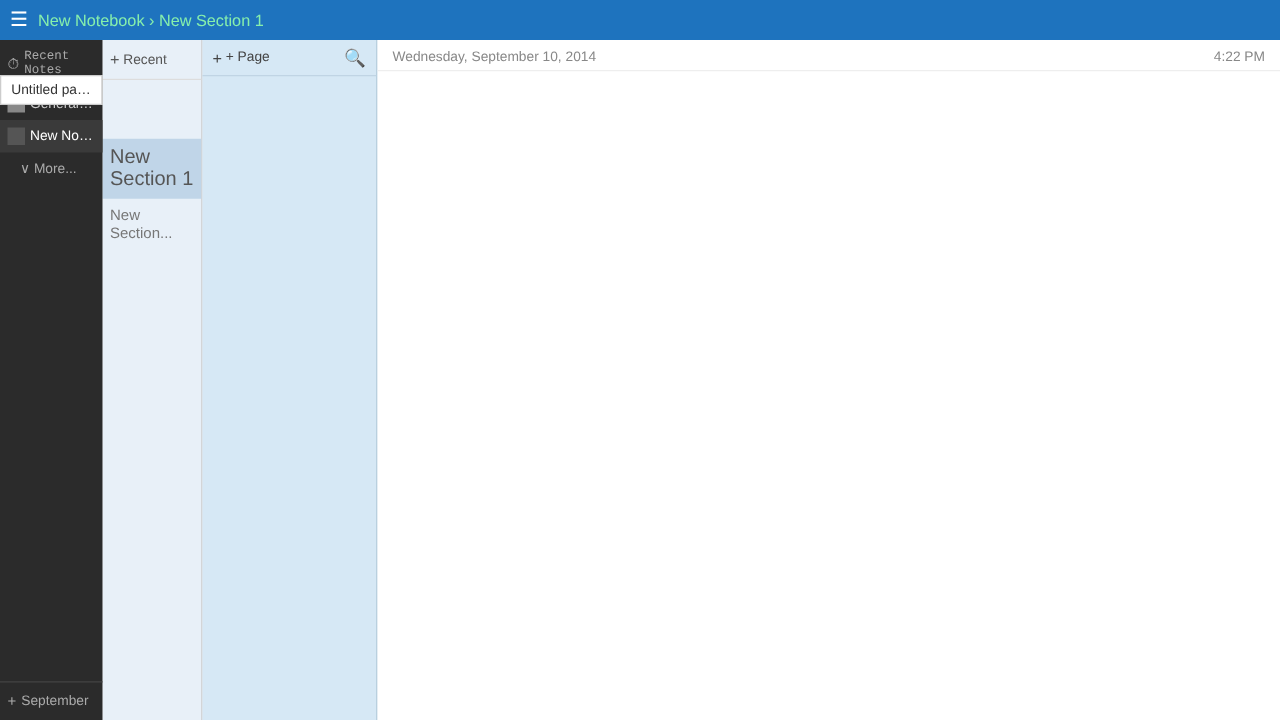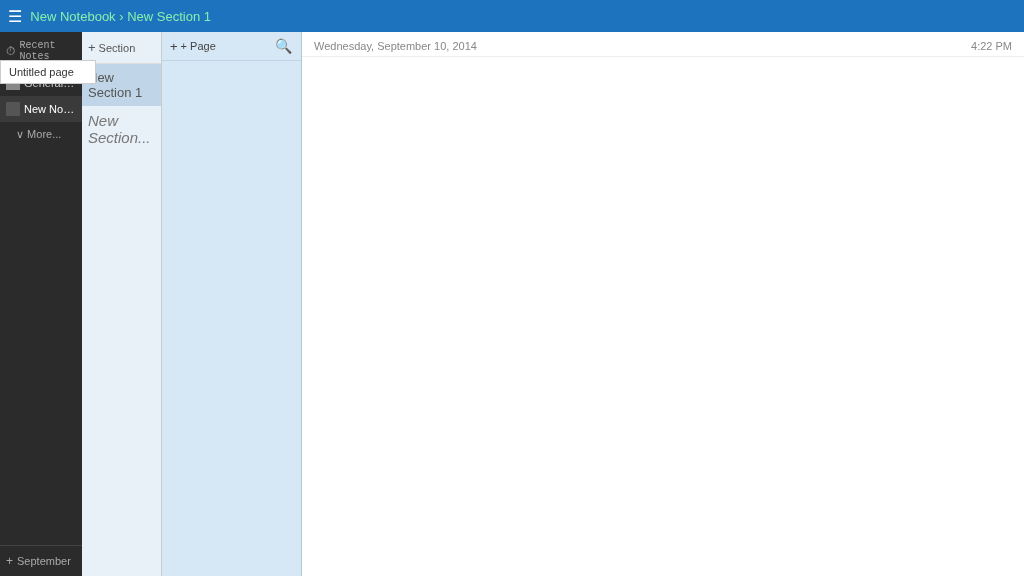--- a/index.html
+++ b/index.html
@@ -54,21 +54,21 @@
     .sidebar-recent-icon {
       margin-right: 4px;
       font-size: 12px;
     }
 
     
     .sidebar-dropdown {
       position: absolute;
       top: 28px;
       left: 0;
-      width: 96px;
+      width: 82px;
       background: white;
       border: 1px solid #ccc;
       z-index: 10;
       font-size: 11px;
     }
     .sidebar-dropdown-item {
       padding: 5px 8px;
       color: #333;
       cursor: pointer;
       white-space: nowrap;
@@ -148,35 +148,35 @@
       cursor: pointer;
       border-bottom: 1px solid #ddd;
     }
     .sections-add-icon {
       margin-right: 3px;
       font-size: 13px;
       color: #555;
     }
     .section-item {
       padding: 6px 6px;
-      font-size: 13px;
+      font-size: 16px;
       color: #555;
       cursor: pointer;
       background: #d0dff0;
+      margin-top: 47px;
     }
     .section-item.active {
       background: #c0d5e8;
       font-weight: 500;
     }
     .section-item-new {
       padding: 6px 6px;
-      font-size: 15px;
+      font-size: 12px;
       color: #777;
       cursor: pointer;
-      font-style: italic;
     }
 
     
     .pages-panel {
       width: 140px;
       background: #d6e8f5;
       display: flex;
       flex-direction: column;
       flex-shrink: 0;
       border-right: 1px solid #b0c8d8;
@@ -273,21 +273,21 @@
 
     <div class="sidebar-bottom">
       <span class="sidebar-bottom-icon">+</span>
       <span>September</span>
     </div>
   </div>
 
   <div class="sections-panel">
     <div class="sections-add-btn">
       <span class="sections-add-icon">+</span>
-      <span>Section</span>
+      <span>Recent</span>
     </div>
     <div class="section-item active">New Section 1</div>
     <div class="section-item-new">New Section...</div>
   </div>
 
   <div class="pages-panel">
     <div class="pages-toolbar">
       <div class="pages-add-btn">
         <span class="pages-add-icon">+</span>
         <span>+ Page</span>

